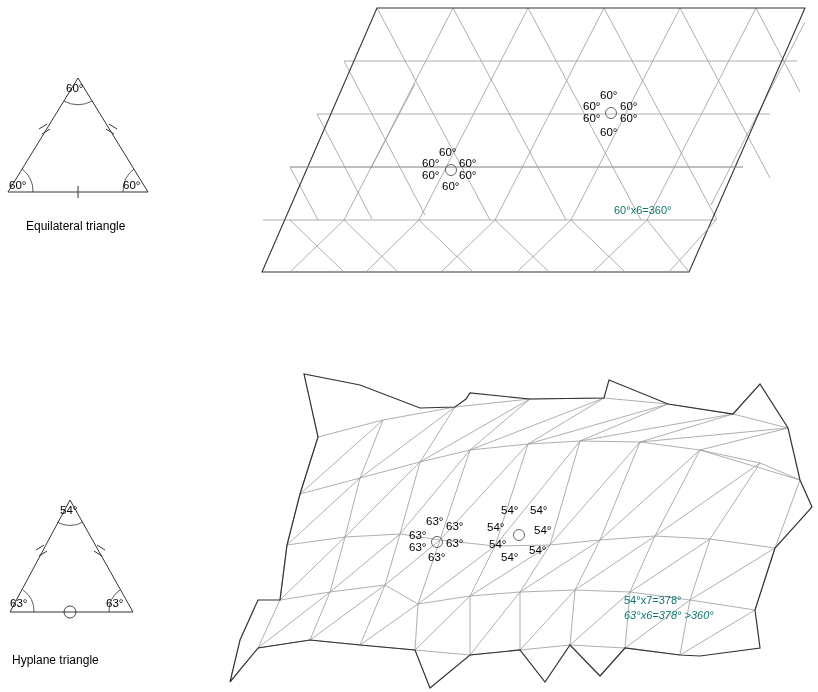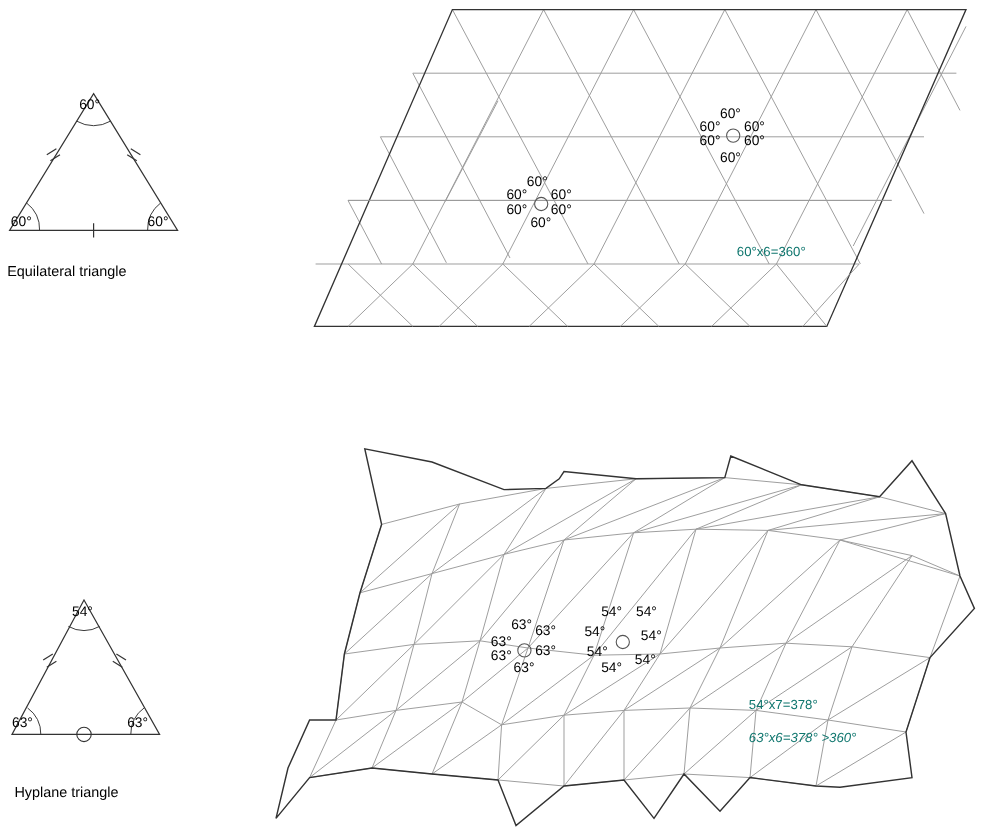--- a/index.html
+++ b/index.html
@@ -26,21 +26,21 @@
     left: 0; top: 0;
     width: 818px;
     height: 692px;
   }
   .caption {
     position: absolute;
     font-size: 12px;
     color: #000;
     white-space: nowrap;
   }
-  .caption-eq { left: 6px; top: 219px; }
+  .caption-eq { left: 26px; top: 219px; }
   .caption-hy { left: 12px; top: 653px; }
   .lbl {
     position: absolute;
     font-size: 11.5px;
     color: #000;
     white-space: nowrap;
     line-height: 1;
   }
   .lbl-sum {
     position: absolute;
@@ -238,16 +238,16 @@
   <div class="lbl" style="left:409px; top:542px;">63°</div>
 
   <div class="lbl" style="left:501px; top:505px;">54°</div>
   <div class="lbl" style="left:530px; top:505px;">54°</div>
   <div class="lbl" style="left:487px; top:522px;">54°</div>
   <div class="lbl" style="left:534px; top:525px;">54°</div>
   <div class="lbl" style="left:489px; top:539px;">54°</div>
   <div class="lbl" style="left:529px; top:545px;">54°</div>
   <div class="lbl" style="left:501px; top:552px;">54°</div>
 
-  <div class="lbl-sum" style="left:624px; top:581px;">54°x7=378°</div>
+  <div class="lbl-sum" style="left:624px; top:593px;">54°x7=378°</div>
   <div class="lbl-sum" style="left:624px; top:608px;font-style:italic;">63°x6=378° &gt;360°</div>
 
 </div>
 
 </body></html>

